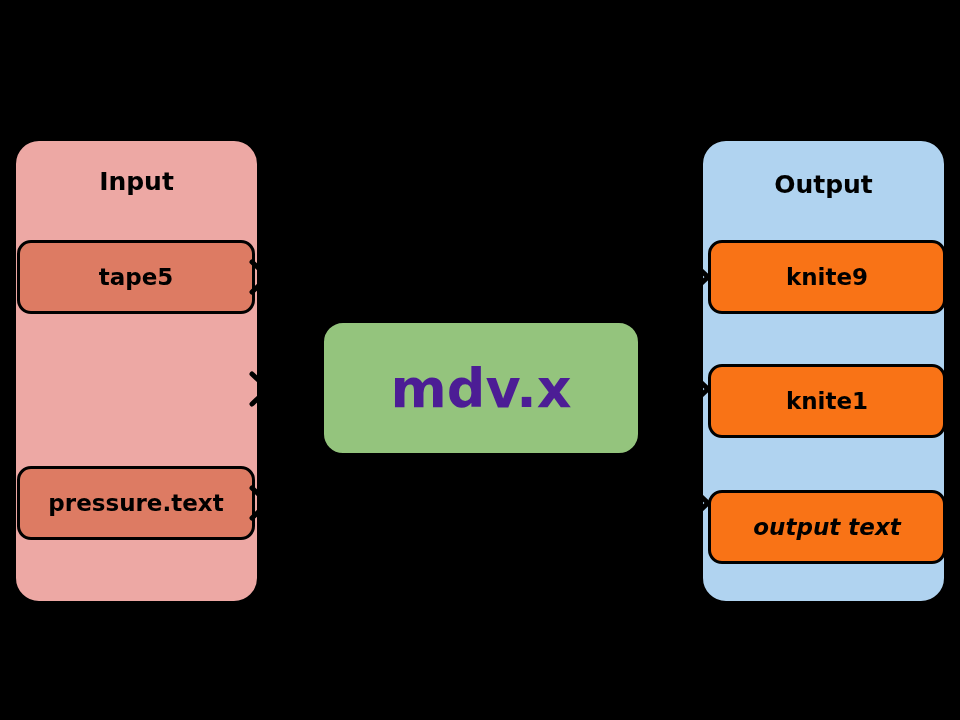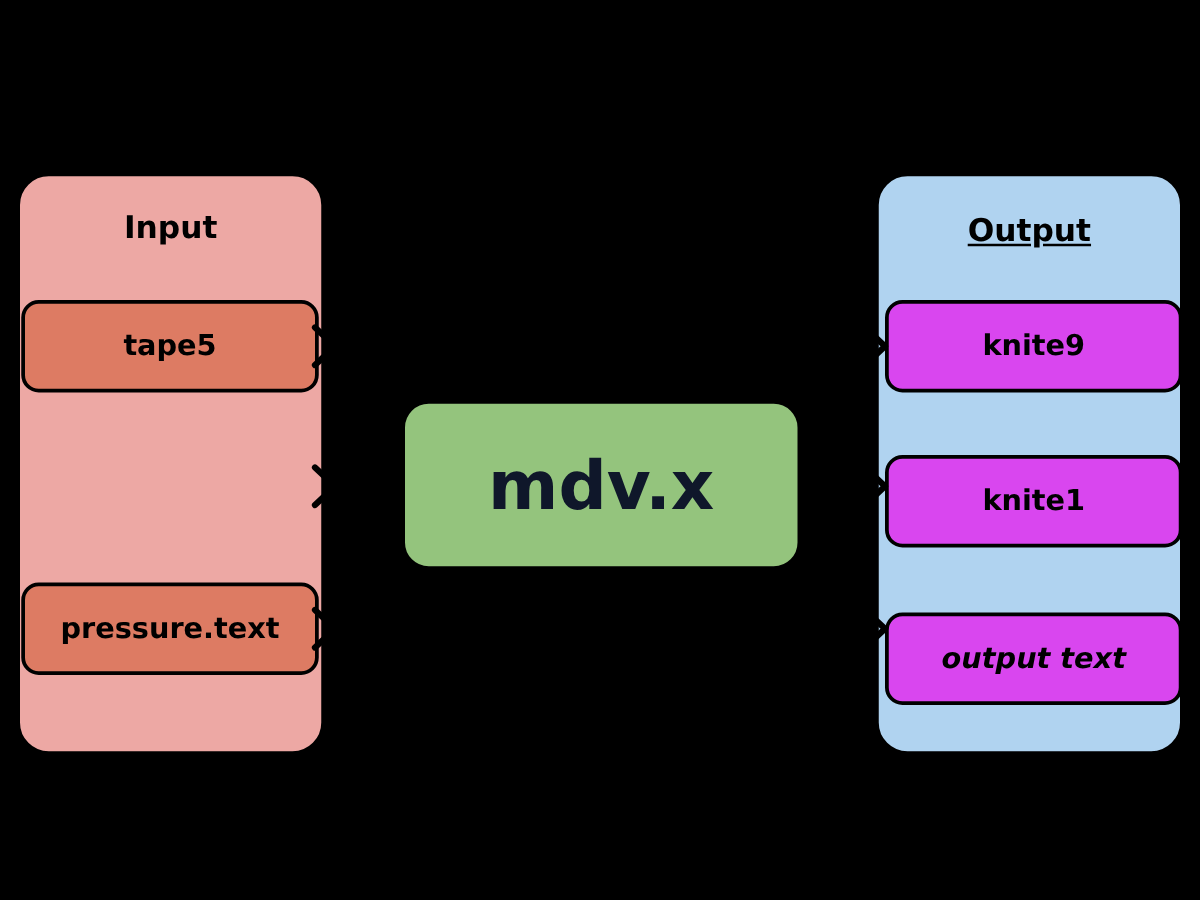--- a/index.html
+++ b/index.html
@@ -45,21 +45,21 @@
     position: absolute;
     left: 0;
     right: 0;
     text-align: center;
     font-size: 25px;
     font-weight: bold;
     color: #000000;
     letter-spacing: 0px;
   }
   #input-group .group-title { top: 26px; }
-  #output-group .group-title { top: 29px; text-decoration: underline; }
+  #output-group .group-title { top: 29px; }
 
   
   .item-box {
     position: absolute;
     border: 3px solid #000000;
     box-sizing: border-box;
     border-radius: 14px;
     display: flex;
     align-items: center;
     justify-content: center;
@@ -68,21 +68,21 @@
     color: #000000;
     text-align: right;
   }
   .item-in {
     background: #dd7b63;
     left: 17px;
     width: 238px;
     height: 74px;
   }
   .item-out {
-    background: #d946ef;
+    background: #f97316;
     left: 708px;
     width: 238px;
     height: 74px;
   }
   .item-italic {
     font-style: italic;
   }
 
   
   #process-node {
@@ -93,21 +93,21 @@
     height: 136px;
     background: #94c47d;
     border: 3px solid #000000;
     box-sizing: border-box;
     border-radius: 22px;
     display: flex;
     align-items: center;
     justify-content: center;
     font-size: 54px;
     font-weight: bold;
-    color: #0f172a;
+    color: #4c1d95;
   }
 
   
   #connectors {
     position: absolute;
     left: 0;
     top: 0;
     width: 960px;
     height: 720px;
     pointer-events: none;

